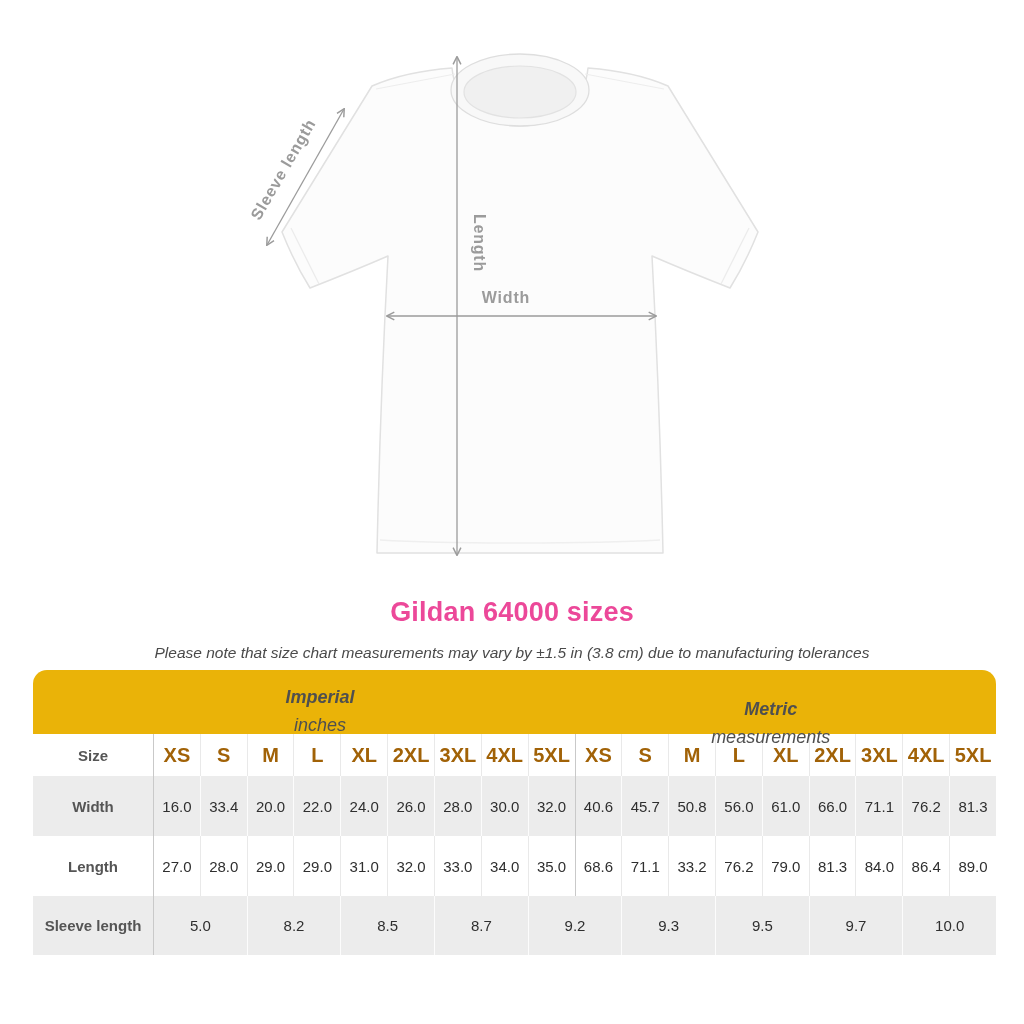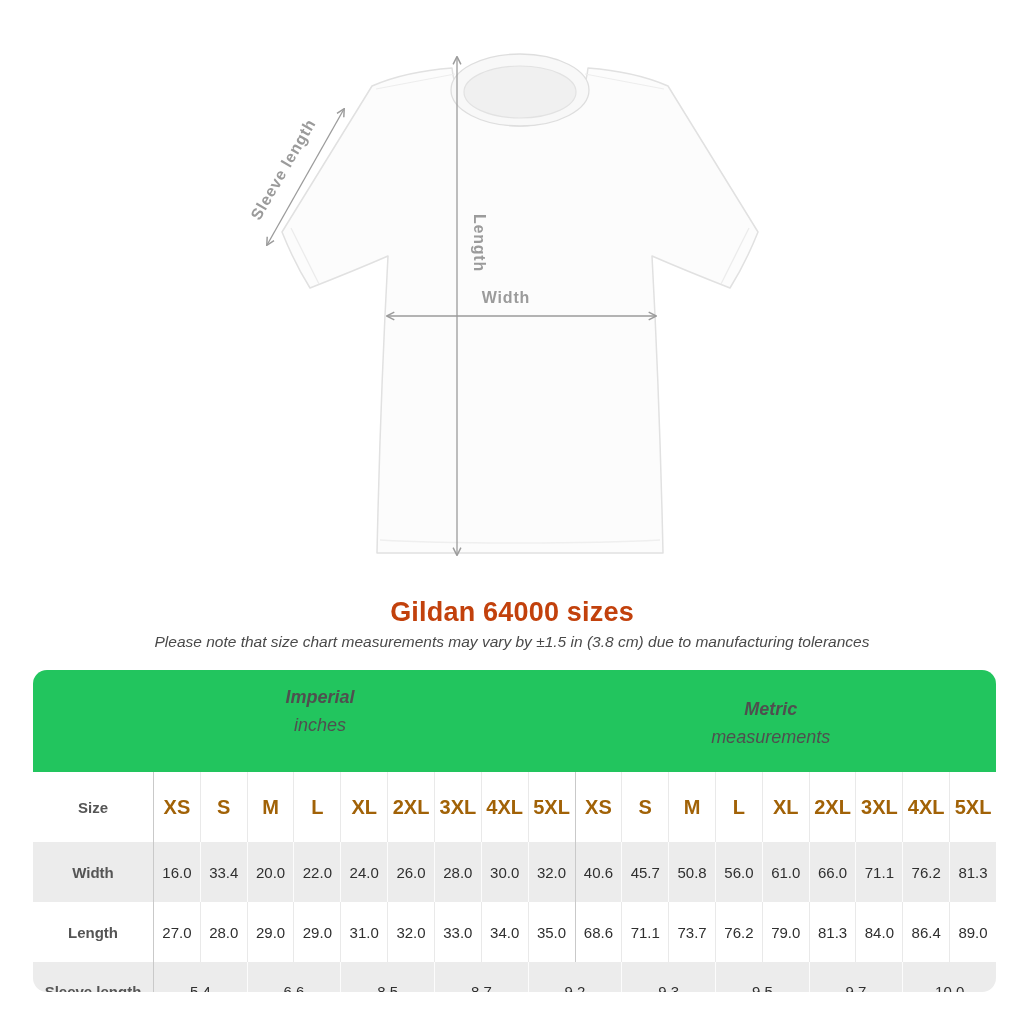--- a/index.html
+++ b/index.html
@@ -5,38 +5,38 @@
   html,body{margin:0;padding:0;}
   body{width:1024px;height:1024px;background:#fff;font-family:"Liberation Sans",sans-serif;overflow:hidden;}
   .stage{position:relative;width:1024px;height:1024px;background:#fff;}
 
   
   .diagram{position:absolute;left:0;top:0;}
   .ann-text{font-family:"Liberation Sans",sans-serif;font-weight:bold;font-size:16px;fill:#9b9b9b;letter-spacing:0.8px;}
 
   
   .page-title{position:absolute;left:0;right:0;top:597px;margin:0;text-align:center;
-    font-size:27px;font-weight:bold;color:#c2410c;letter-spacing:0.2px;}
-  .tolerance-note{position:absolute;left:0;right:0;top:633px;margin:0;text-align:center;
+    font-size:27px;font-weight:bold;color:#ec4899;letter-spacing:0.2px;}
+  .tolerance-note{position:absolute;left:0;right:0;top:633px;margin:11px;text-align:center;
     font-size:15.5px;font-style:italic;color:#4a4a4a;}
 
   
   .size-table{position:absolute;left:33px;top:670px;width:963px;height:322px;
     border-radius:14px;overflow:hidden;background:#fff;}
-  .band{position:relative;height:102px;background:#22c55e;}
+  .band{position:relative;height:64px;background:#eab308;}
   .hcol{position:absolute;top:17px;transform:translateX(-50%);text-align:center;color:#4f4f4f;white-space:nowrap;}
   .hcol.imp{left:29.8%;}
   .hcol.met{left:76.6%;margin-top:12px;}
   .hcol .hname{font-size:18px;font-weight:bold;font-style:italic;}
   .hcol .hunit{font-size:18px;font-style:italic;margin-top:7px;}
 
   .trow{display:flex;align-items:stretch;}
   .trow.white{background:#fff;--cl:#e9e9e9;}
   .trow.gray{background:#ececec;--cl:rgba(255,255,255,0.85);}
-  .trow.size-row{height:70px;}
+  .trow.size-row{height:42px;}
   .trow.data-row{height:60px;}
   .trow.last{height:59px;}
   .tlabel{width:12.46%;display:flex;align-items:center;justify-content:center;
     font-size:15px;font-weight:bold;color:#555;}
   .tgroup{flex:1;display:flex;border-left:1px solid #c9c9c9;}
   .tcell{flex:1;display:flex;align-items:center;justify-content:center;
     font-size:15px;color:#2f2f2f;border-left:1px solid var(--cl);}
   .tcell:first-child{border-left:none;}
   .size-row .tcell{font-size:20px;font-weight:bold;color:#a16207;}
 </style>
@@ -165,35 +165,35 @@
           <div class="tcell">29.0</div>
           <div class="tcell">31.0</div>
           <div class="tcell">32.0</div>
           <div class="tcell">33.0</div>
           <div class="tcell">34.0</div>
           <div class="tcell">35.0</div>
         </div>
       <div class="tgroup">
           <div class="tcell">68.6</div>
           <div class="tcell">71.1</div>
-          <div class="tcell">73.7</div>
+          <div class="tcell">33.2</div>
           <div class="tcell">76.2</div>
           <div class="tcell">79.0</div>
           <div class="tcell">81.3</div>
           <div class="tcell">84.0</div>
           <div class="tcell">86.4</div>
           <div class="tcell">89.0</div>
         </div>
     </div>
 
     <div class="trow gray data-row last">
       <div class="tlabel">Sleeve length</div>
       <div class="tgroup">
-          <div class="tcell">5.4</div>
-          <div class="tcell">6.6</div>
+          <div class="tcell">5.0</div>
+          <div class="tcell">8.2</div>
           <div class="tcell">8.5</div>
           <div class="tcell">8.7</div>
           <div class="tcell">9.2</div>
           <div class="tcell">9.3</div>
           <div class="tcell">9.5</div>
           <div class="tcell">9.7</div>
           <div class="tcell">10.0</div>
         </div>
     </div>
 

